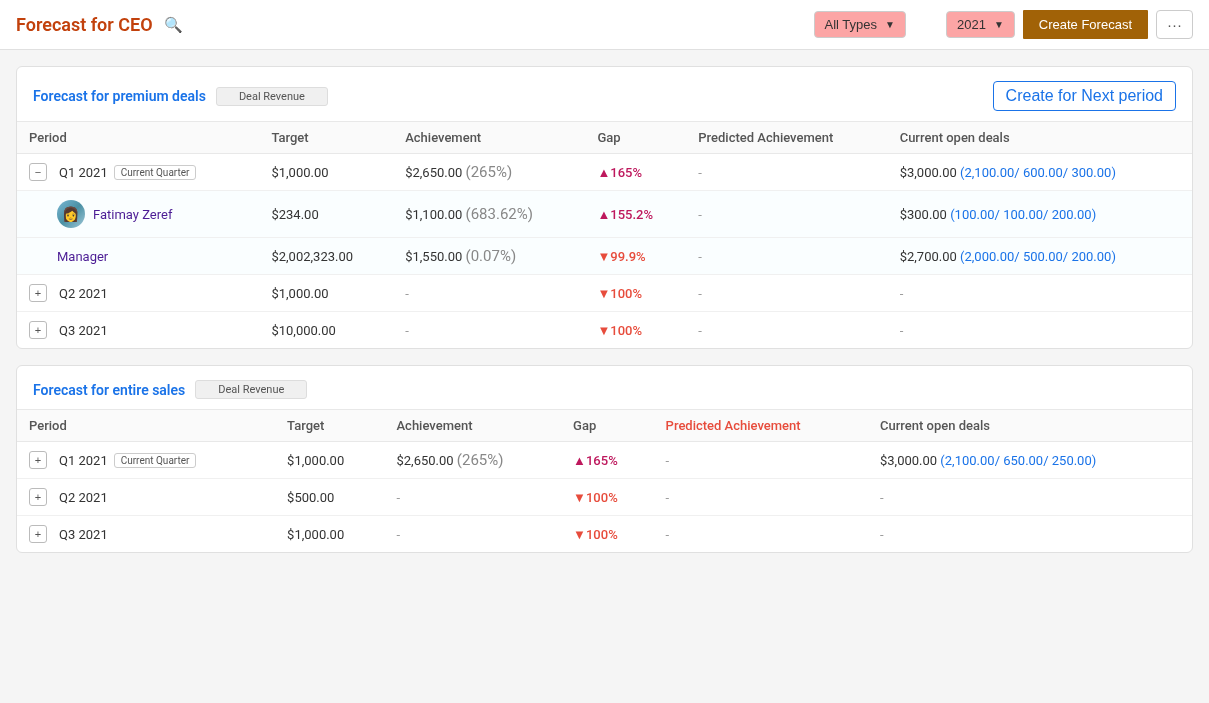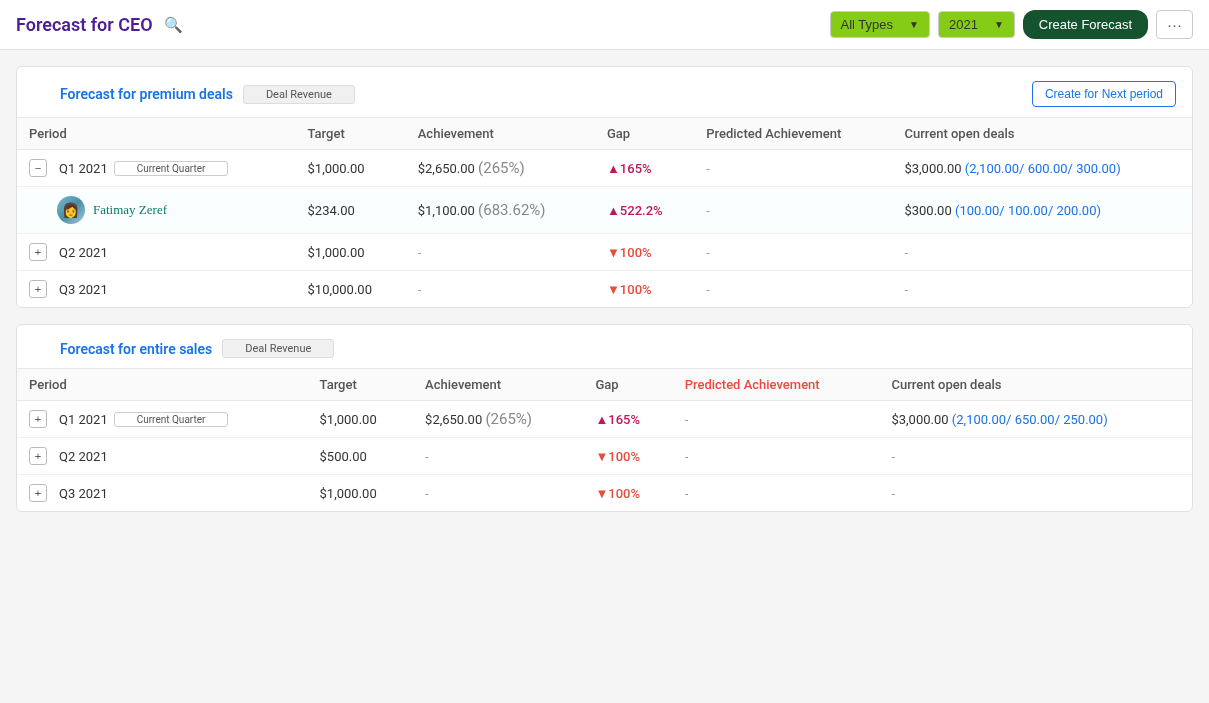--- a/index.html
+++ b/index.html
@@ -18,53 +18,54 @@
       border-bottom: 1px solid #e0e0e0;
     }
     .header-left {
       display: flex;
       align-items: center;
       gap: 8px;
     }
     .header-title {
       font-size: 18px;
       font-weight: 600;
-      color: #4c1d95;
+      color: #c2410c;
     }
     .search-icon-btn {
       background: none;
       border: none;
       cursor: pointer;
       color: #666;
       font-size: 15px;
       padding: 2px 4px;
     }
     .header-right {
       display: flex;
       align-items: center;
       gap: 8px;
     }
     .dropdown-btn {
       display: flex;
       align-items: center;
-      gap: 16px;
+      gap: 8px;
       border: 1px solid #ccc;
-      background: #84cc16;
+      background: #fca5a5;
       border-radius: 4px;
       padding: 5px 10px;
       cursor: pointer;
       font-size: 13px;
       color: #333;
+      margin-left: 32px;
     }
     .dropdown-btn .caret { font-size: 10px; }
     .create-forecast-btn {
-      background: #14532d;
+      background: #a16207;
       color: #fff;
       border: none;
-      border-radius: 12px;
+      border-radius: 1px;
       padding: 7px 16px;
       cursor: pointer;
       font-size: 13px;
       font-weight: 500;
     }
     .more-btn {
       border: 1px solid #ccc;
       background: #fff;
       border-radius: 4px;
       padding: 5px 10px;
@@ -92,38 +93,37 @@
     }
     .card-title-area {
       display: flex;
       align-items: center;
       gap: 10px;
     }
     .card-title {
       font-size: 14px;
       font-weight: 600;
       color: #1a73e8;
-      margin-left: 27px;
     }
     .badge {
       font-size: 11px;
       background: #f0f0f0;
       border: 1px solid #ddd;
       border-radius: 3px;
       padding: 2px 22px;
       color: #555;
     }
     .create-next-btn {
       border: 1px solid #1a73e8;
       background: #fff;
       color: #1a73e8;
       border-radius: 4px;
       padding: 5px 12px;
       cursor: pointer;
-      font-size: 12px;
+      font-size: 16px;
     }
     table {
       width: 100%;
       border-collapse: collapse;
     }
     thead tr {
       background: #fafafa;
       border-top: 1px solid #e8e8e8;
       border-bottom: 1px solid #e8e8e8;
     }
@@ -157,28 +157,27 @@
     }
     .period-cell {
       display: flex;
       align-items: center;
       gap: 6px;
     }
     .current-quarter-badge {
       font-size: 10px;
       border: 1px solid #ccc;
       border-radius: 3px;
-      padding: 1px 22px;
+      padding: 1px 6px;
       color: #555;
       background: #fff;
     }
     .link-text {
-      color: #0f766e;
-      cursor: pointer;
-      font-family: Liberation Serif, serif;
+      color: #4c1d95;
+      cursor: pointer;
     }
     .sub-row td {
       background: #fafeff;
     }
     .sub-row-indent {
       display: flex;
       align-items: center;
       gap: 8px;
       padding-left: 28px;
     }
@@ -273,25 +272,37 @@
           <td>
             <div class="sub-row-indent">
               <div class="avatar">
                 <div class="avatar-img">👩</div>
               </div>
               <span class="link-text">Fatimay Zeref</span>
             </div>
           </td>
           <td>$234.00</td>
           <td>$1,100.00 <span class="achievement-pct">(683.62%)</span></td>
-          <td><span class="gap-green">▲522.2%</span></td>
+          <td><span class="gap-green">▲155.2%</span></td>
           <td><span class="dash">-</span></td>
           <td>$300.00 <span class="open-deals-blue">(100.00/ 100.00/ 200.00)</span></td>
         </tr>
 
+        <tr class="sub-row">
+          <td>
+            <div class="sub-row-indent">
+              <span class="link-text">Manager</span>
+            </div>
+          </td>
+          <td>$2,002,323.00</td>
+          <td>$1,550.00 <span class="achievement-pct">(0.07%)</span></td>
+          <td><span class="gap-red">▼99.9%</span></td>
+          <td><span class="dash">-</span></td>
+          <td>$2,700.00 <span class="open-deals-blue">(2,000.00/ 500.00/ 200.00)</span></td>
+        </tr>
 
         <tr>
           <td>
             <div class="period-cell">
               <button class="row-expand-btn">+</button>
               <span>Q2 2021</span>
             </div>
           </td>
           <td>$1,000.00</td>
           <td><span class="dash">-</span></td>

